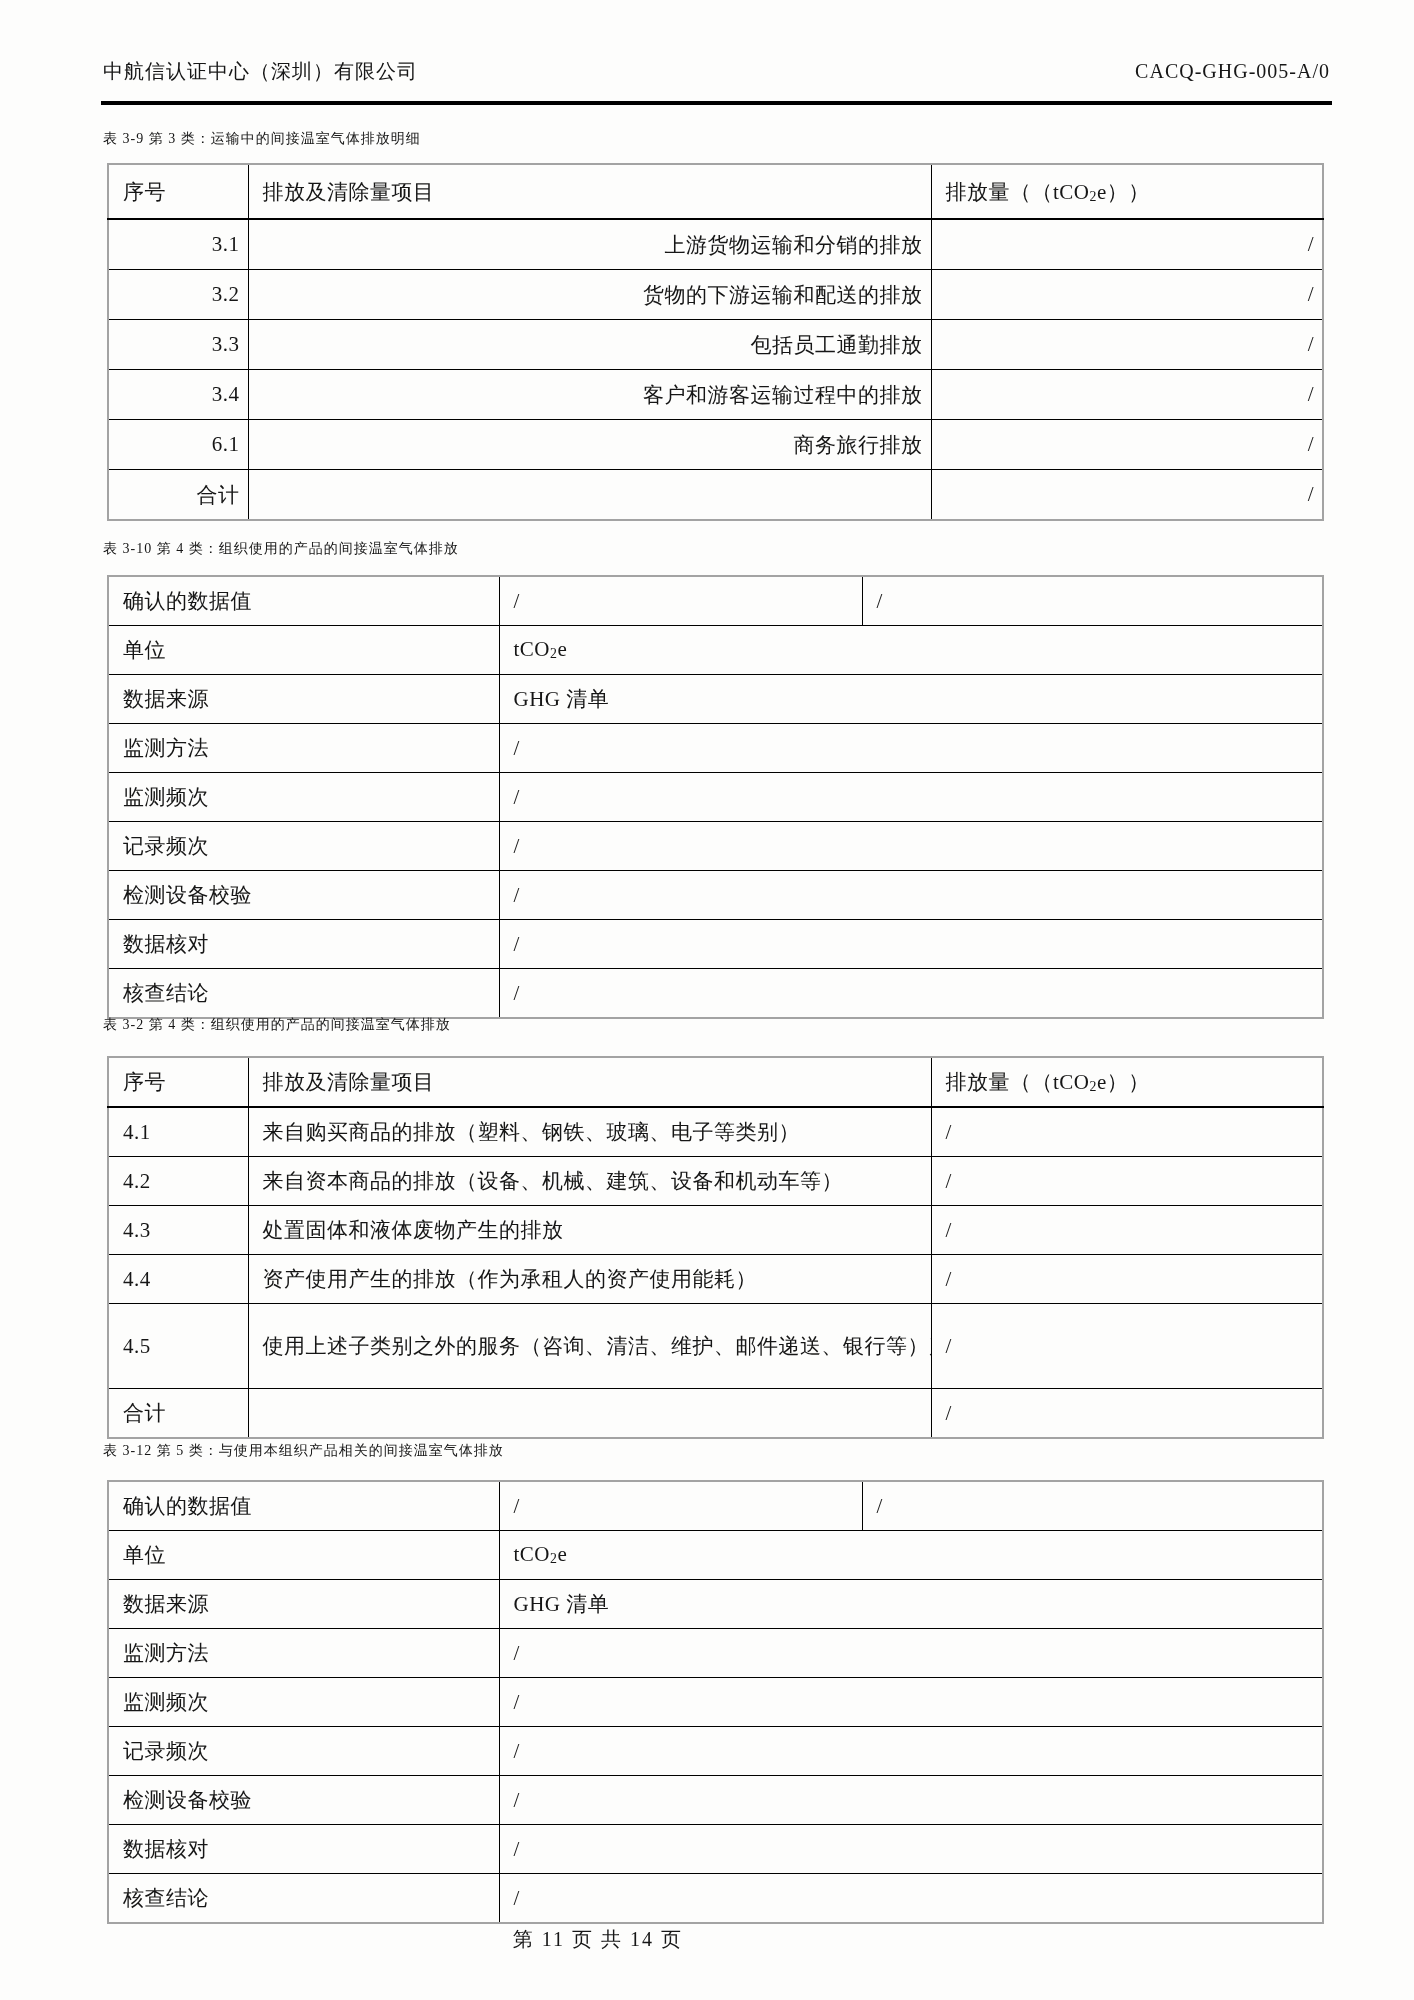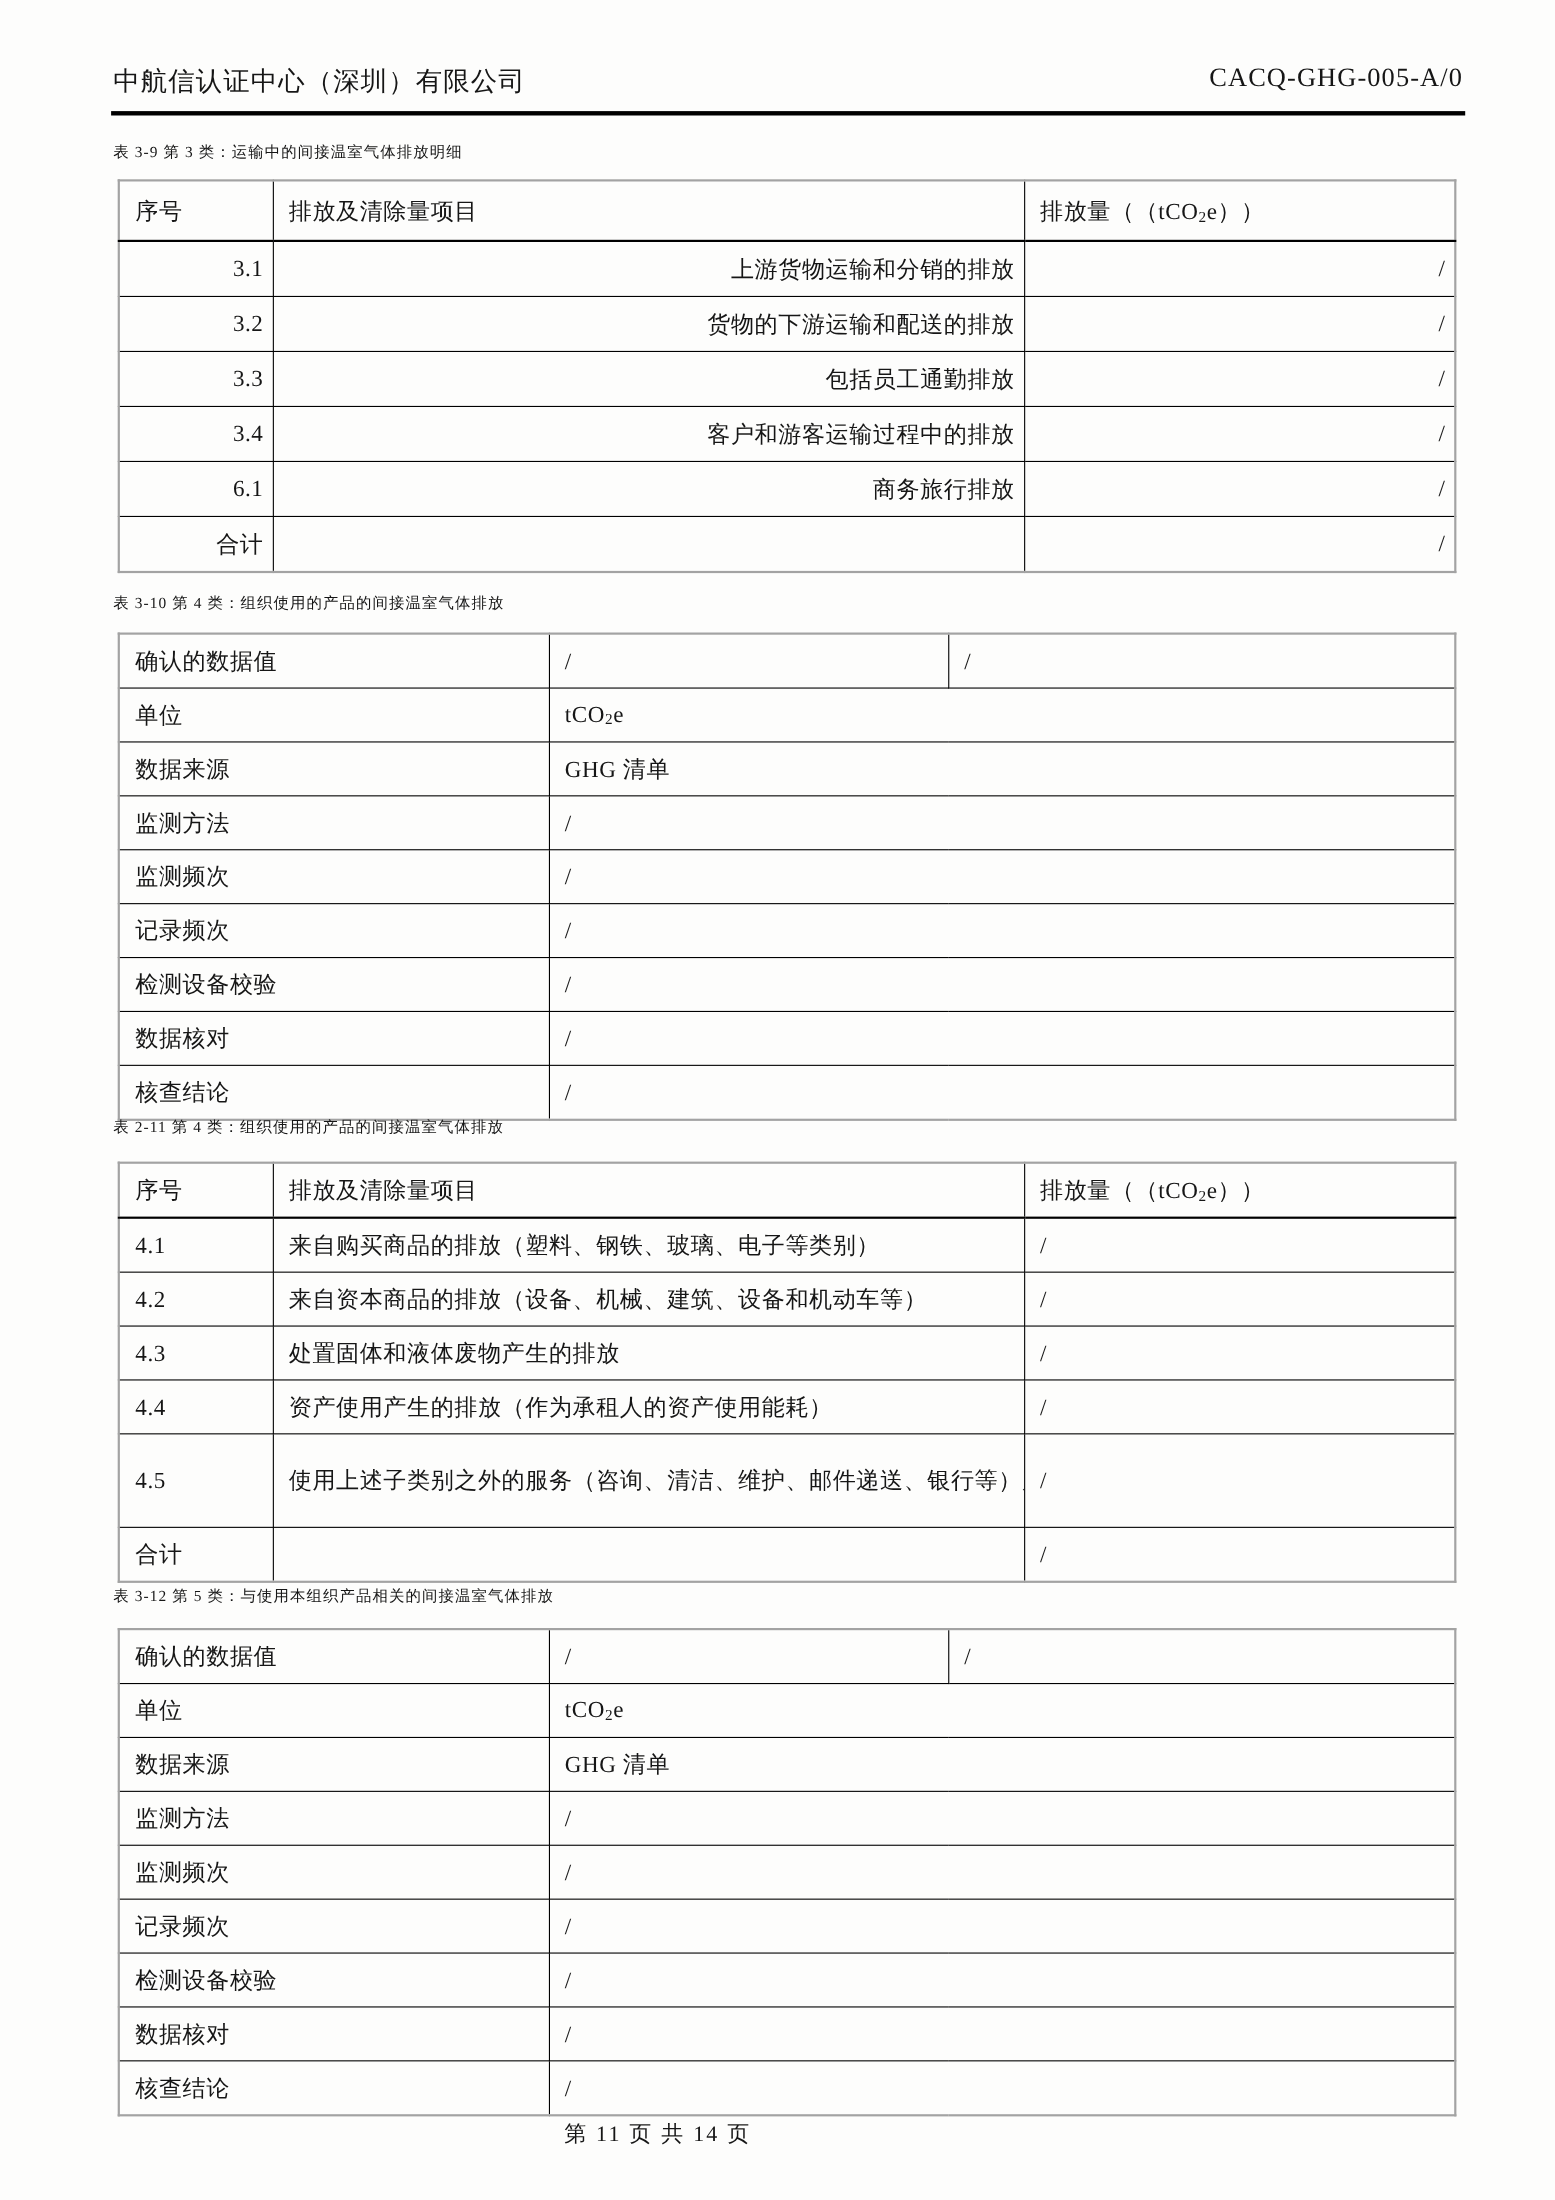--- a/index.html
+++ b/index.html
@@ -8,22 +8,22 @@
     background:#f7f7f6;
     font-family:"Liberation Serif","DejaVu Serif",serif;
     color:#161616;
     position:relative;
     -webkit-font-smoothing:antialiased;
   }
   .page{position:absolute;inset:0;background:#fdfdfc;overflow:hidden;}
 
   .doc-header{
     position:absolute;left:103px;width:1227px;top:58px;
-    display:flex;justify-content:space-between;align-items:flex-start;
-    font-size:24px;letter-spacing:1px;
+    display:flex;justify-content:space-between;align-items:center;
+    font-size:20px;letter-spacing:1px;
   }
   .header-rule{
     position:absolute;left:101px;width:1231px;top:101px;height:4px;background:#000;
   }
 
   .tbl-title{
     position:absolute;left:103px;
     font-size:14px;letter-spacing:1px;white-space:nowrap;
   }
 
@@ -159,21 +159,21 @@
       <td>数据核对</td>
       <td colspan="2" class="val">/</td>
     </tr>
     <tr>
       <td>核查结论</td>
       <td colspan="2" class="val">/</td>
     </tr>
   </tbody>
     </table>
 
-  <div class="tbl-title" style="top:1016px">表 2-11 第 4 类：组织使用的产品的间接温室气体排放</div>
+  <div class="tbl-title" style="top:1016px">表 3-2 第 4 类：组织使用的产品的间接温室气体排放</div>
   <table class="tbl t11" style="top:1056px">
     <colgroup>
         <col style="width:140px">
         <col style="width:683px">
         <col style="width:392px">
       </colgroup>
     <tbody>
         <tr class="head">
       <td>序号</td>
       <td class="item">排放及清除量项目</td>

